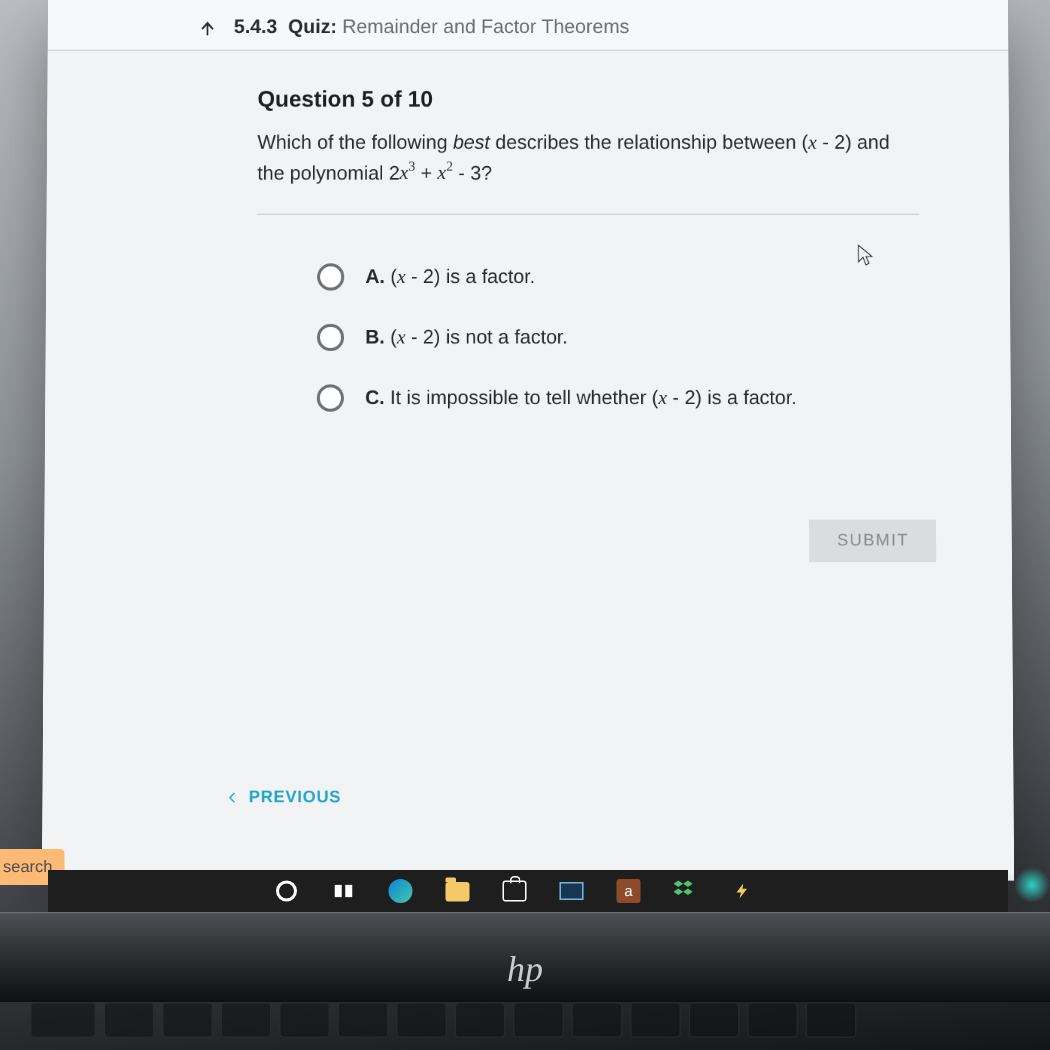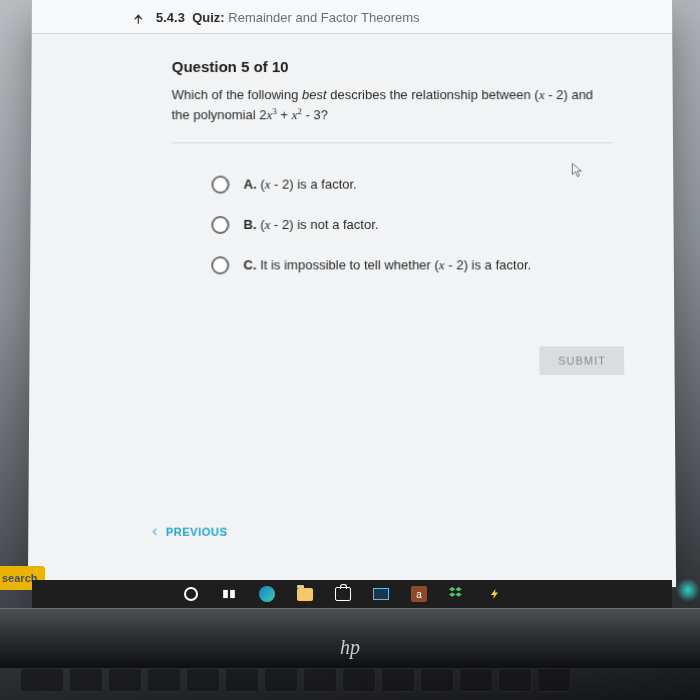--- a/index.html
+++ b/index.html
@@ -121,24 +121,23 @@
     width: 12px; height: 16px;
   }
   .cursor svg { width: 12px; height: 16px; fill: none; stroke: #222; stroke-width: 1.2; }
 
   
   .search-stub {
     position: absolute;
     left: 0; top: 566px;
     color: #4b4e51;
     font-size: 11px;
-    background: #eab308;
+    background: #fdba74;
     padding: 6px 8px 6px 2px;
     border-radius: 0 3px 3px 0;
-    font-weight: bold;
   }
 
   
   .taskbar {
     position: absolute;
     left: 32px; top: 580px;
     width: 640px; height: 28px;
     background: #1e1e1f;
     display: flex; align-items: center;
     padding-left: 150px;
@@ -170,21 +169,21 @@
     background: linear-gradient(#4c5054, #2b2d30 50%, #0e0f10);
     border-top: 1px solid #6a6e72;
   }
   .hp-logo {
     position: absolute; left: 50%; top: 18px; transform: translateX(-50%);
     width: 40px; height: 40px;
     border-radius: 50%;
     display: flex; align-items: center; justify-content: center;
     font-family: "Times New Roman", serif;
     font-style: italic;
-    color: #c7cbce; font-size: 20px;
+    color: #c7cbce; font-size: 24px;
   }
   .keyboard {
     position: absolute;
     left: 20px; top: 668px; width: 660px; height: 32px;
     display: flex; gap: 5px; align-items: flex-start;
     opacity: .55;
   }
   .key {
     background:#111214;border:1px solid #2a2c2e;border-radius:3px;
     height:24px;color:#9aa0a4;font-size:9px;

